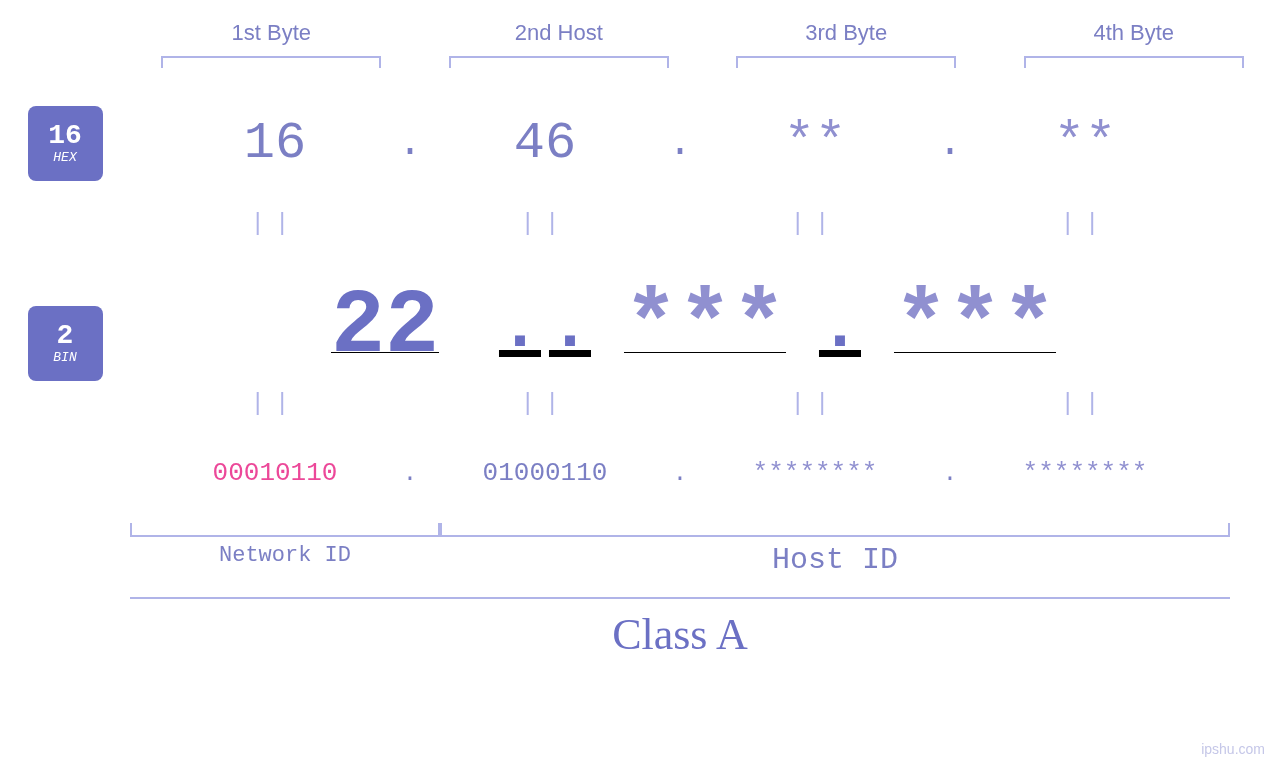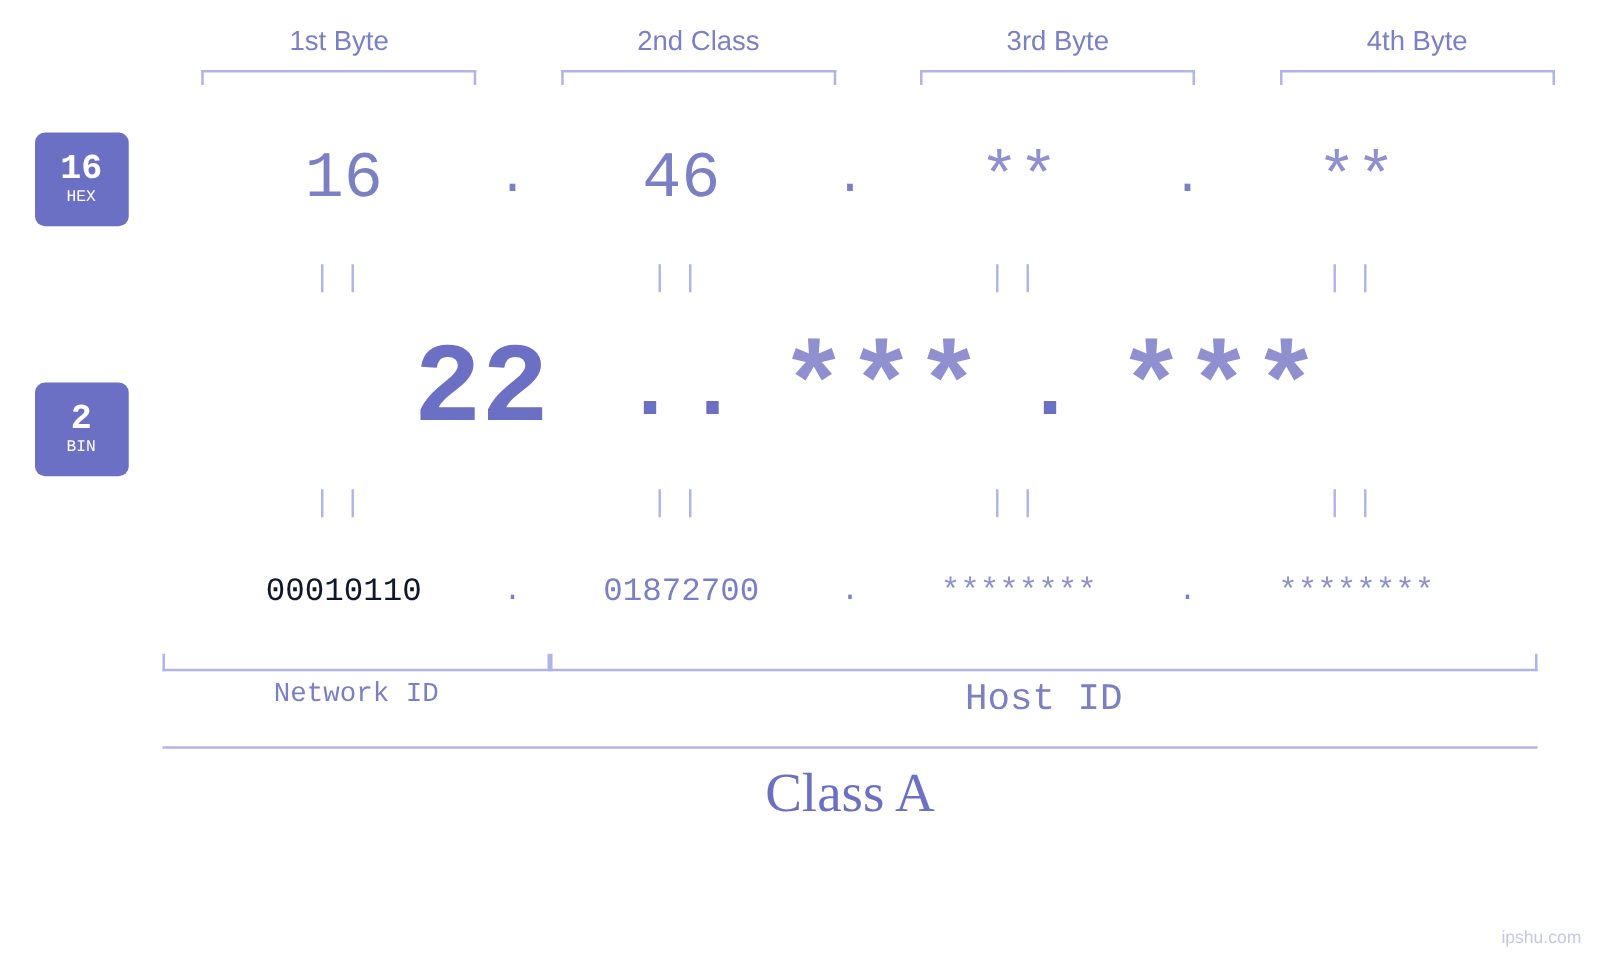--- a/index.html
+++ b/index.html
@@ -72,20 +72,21 @@
 
     .badge-number {
       font-size: 28px;
       font-weight: bold;
       line-height: 1;
     }
 
     .badge-label {
       font-size: 13px;
       font-weight: normal;
+      font-style: italic;
     }
 
     .cell-value {
       color: #7b7fc4;
       display: inline-block;
       text-align: center;
     }
 
     
     .rows-wrapper {
@@ -116,21 +117,21 @@
     }
 
   </style>
 </head>
 <body>
 
 <div class="main-container">
 
   <div class="header-row">
     <div class="byte-label">1st Byte</div>
-    <div class="byte-label">2nd Class</div>
+    <div class="byte-label">2nd Host</div>
     <div class="byte-label">3rd Byte</div>
     <div class="byte-label">4th Byte</div>
   </div>
 
   <div class="brackets-row">
     <div class="bracket"></div>
     <div class="bracket"></div>
     <div class="bracket"></div>
     <div class="bracket"></div>
   </div>
@@ -187,21 +188,21 @@
           <div style="width:220px; text-align:center; color:#b0b4e8; font-size:24px; letter-spacing:10px;">||</div>
           <div style="width:50px;"></div>
           <div style="width:220px; text-align:center; color:#b0b4e8; font-size:24px; letter-spacing:10px;">||</div>
           <div style="width:50px;"></div>
           <div style="width:220px; text-align:center; color:#b0b4e8; font-size:24px; letter-spacing:10px;">||</div>
           <div style="width:50px;"></div>
           <div style="width:220px; text-align:center; color:#b0b4e8; font-size:24px; letter-spacing:10px;">||</div>
         </div>
       </div>
 
-      <div style="height:130px; display:flex; align-items:center;">
+      <div style="height:130px; display:flex; align-items:flex-end;text-decoration:underline;">
         <div style="display:flex; align-items:center; width:1100px; justify-content:center; gap:0;">
           <div style="width:220px; text-align:center;">
             <span style="font-size:90px; font-weight:bold; color:#6b70c4;">22</span>
           </div>
           <div style="width:50px; text-align:center; font-size:70px; font-weight:bold; color:#6b70c4;">.</div>
           <div style="width:50px; text-align:center; font-size:70px; font-weight:bold; color:#6b70c4;">.</div>
           <div style="width:220px; text-align:center;">
             <span style="font-size:90px; font-weight:bold; color:#9090d0;">***</span>
           </div>
           <div style="width:50px; text-align:center; font-size:70px; font-weight:bold; color:#6b70c4;">.</div>
@@ -219,25 +220,25 @@
           <div style="width:50px;"></div>
           <div style="width:220px; text-align:center; color:#b0b4e8; font-size:24px; letter-spacing:10px;">||</div>
           <div style="width:50px;"></div>
           <div style="width:220px; text-align:center; color:#b0b4e8; font-size:24px; letter-spacing:10px;">||</div>
         </div>
       </div>
 
       <div style="height:90px; display:flex; align-items:center;">
         <div style="display:flex; align-items:center; width:1100px; justify-content:center; gap:0;">
           <div style="width:220px; text-align:center;">
-            <span style="font-size:26px; color:#0f172a;">00010110</span>
+            <span style="font-size:26px; color:#ec4899;">00010110</span>
           </div>
           <div style="width:50px; text-align:center; font-size:24px; color:#7b7fc4;">.</div>
           <div style="width:220px; text-align:center;">
-            <span style="font-size:26px; color:#7b7fc4;">01872700</span>
+            <span style="font-size:26px; color:#7b7fc4;">01000110</span>
           </div>
           <div style="width:50px; text-align:center; font-size:24px; color:#7b7fc4;">.</div>
           <div style="width:220px; text-align:center;">
             <span style="font-size:26px; color:#9090d0;">********</span>
           </div>
           <div style="width:50px; text-align:center; font-size:24px; color:#7b7fc4;">.</div>
           <div style="width:220px; text-align:center;">
             <span style="font-size:26px; color:#9090d0;">********</span>
           </div>
         </div>

